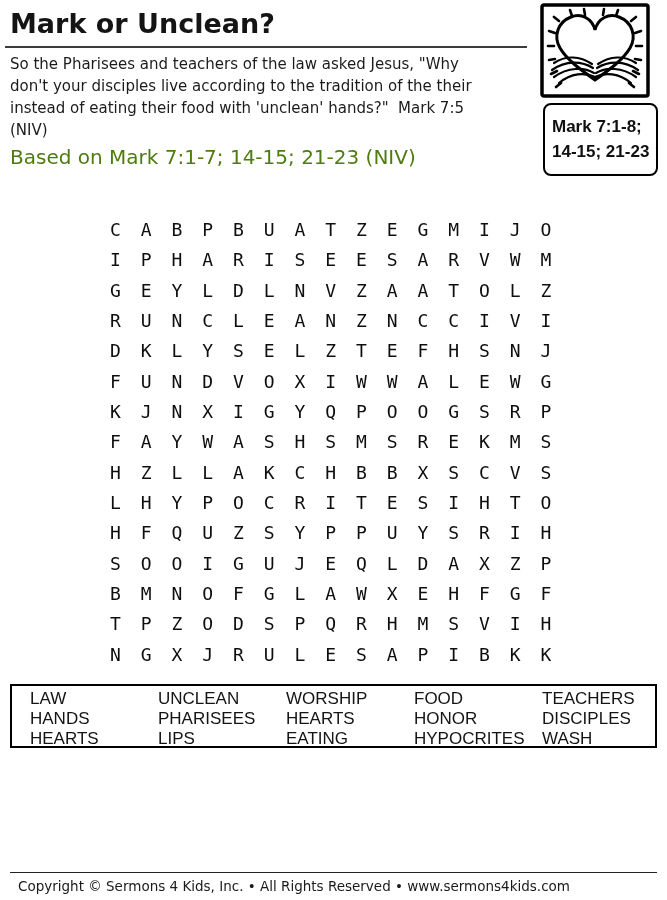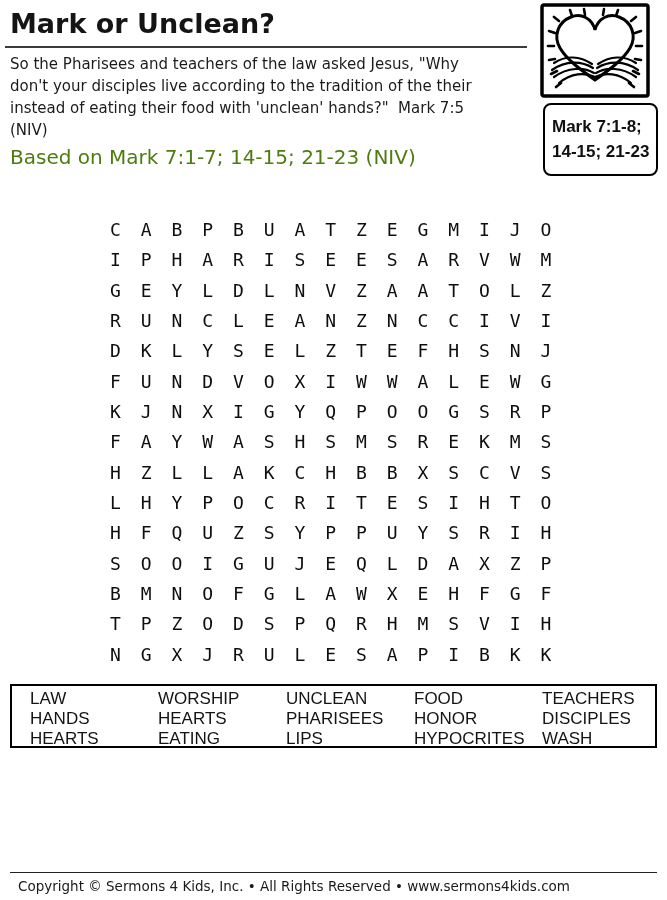--- a/index.html
+++ b/index.html
@@ -403,28 +403,28 @@
       </div>
     </div>
 
   <div class="word-box">
       <div class="wl-col">
         <div class="wl-word">LAW</div>
         <div class="wl-word">HANDS</div>
         <div class="wl-word">HEARTS</div>
       </div>
       <div class="wl-col">
+        <div class="wl-word">UNCLEAN</div>
+        <div class="wl-word">PHARISEES</div>
+        <div class="wl-word">LIPS</div>
+      </div>
+      <div class="wl-col">
         <div class="wl-word">WORSHIP</div>
         <div class="wl-word">HEARTS</div>
         <div class="wl-word">EATING</div>
-      </div>
-      <div class="wl-col">
-        <div class="wl-word">UNCLEAN</div>
-        <div class="wl-word">PHARISEES</div>
-        <div class="wl-word">LIPS</div>
       </div>
       <div class="wl-col">
         <div class="wl-word">FOOD</div>
         <div class="wl-word">HONOR</div>
         <div class="wl-word">HYPOCRITES</div>
       </div>
       <div class="wl-col">
         <div class="wl-word">TEACHERS</div>
         <div class="wl-word">DISCIPLES</div>
         <div class="wl-word">WASH</div>

